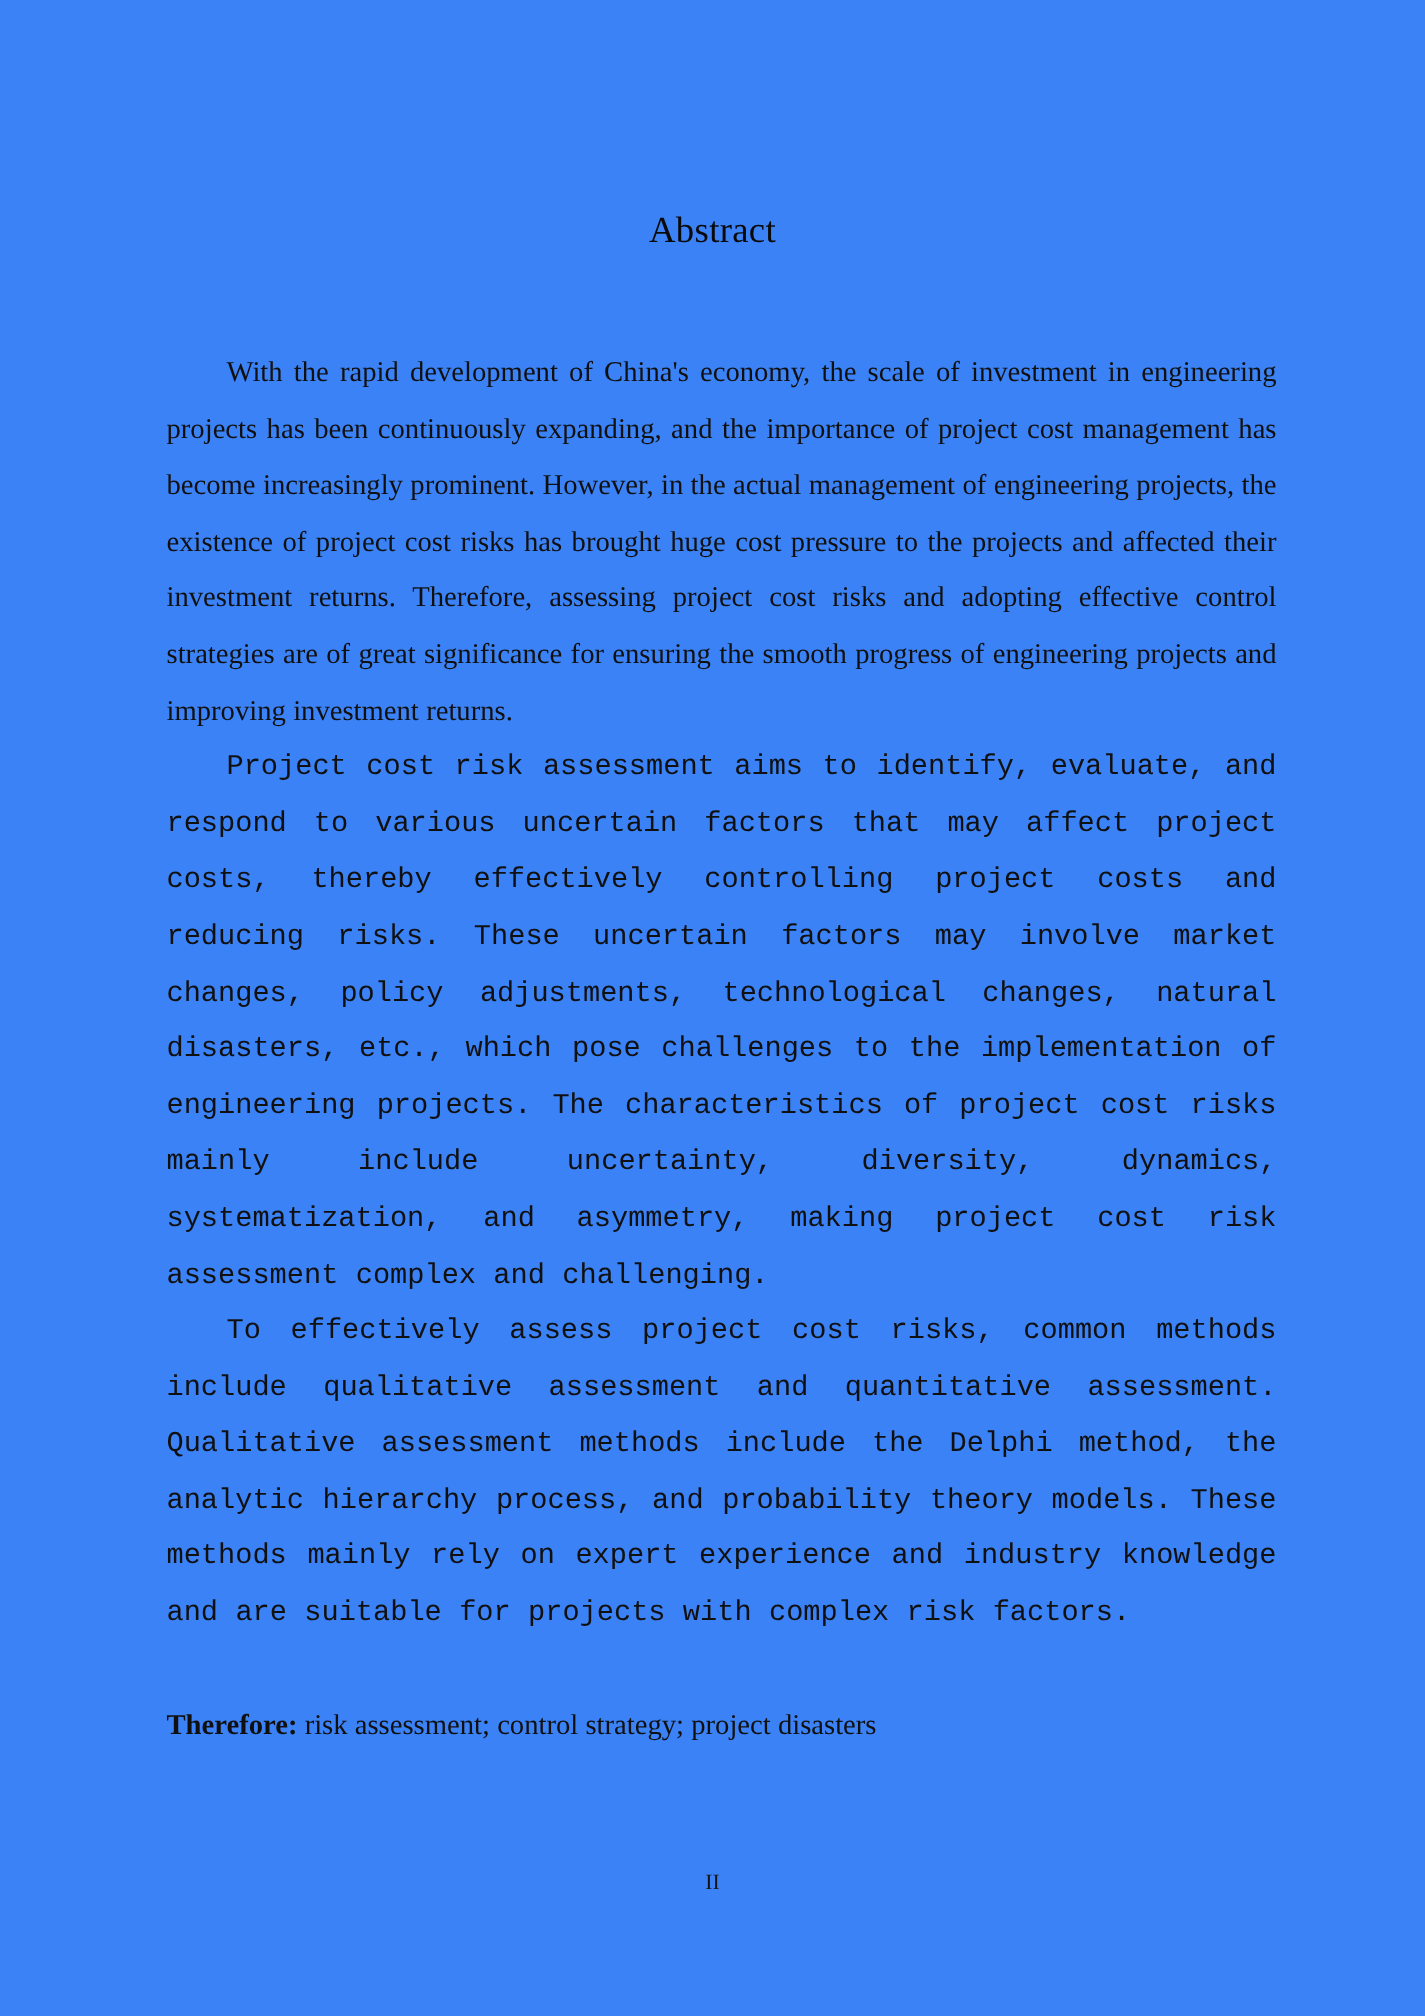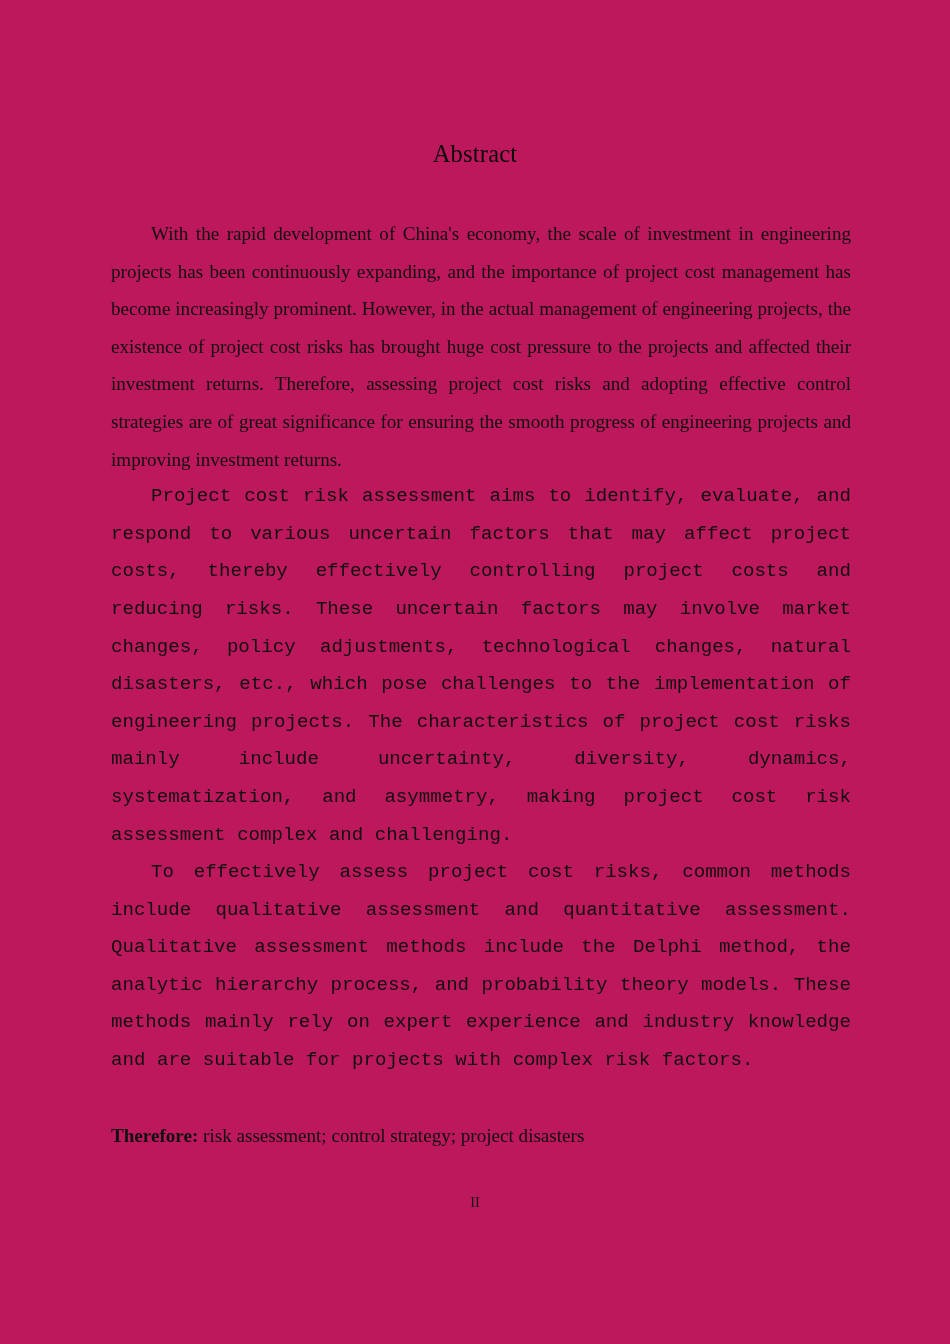--- a/index.html
+++ b/index.html
@@ -7,21 +7,21 @@
     margin: 0;
     padding: 0;
     background: #ffffff;
   }
 
   .page {
     position: relative;
     width: 950px;
     height: 1344px;
     margin: 0 auto;
-    background: #be185d;
+    background: #3b82f6;
     overflow: hidden;
     font-family: "Liberation Serif", "DejaVu Serif", serif;
     color: #000000;
     -webkit-font-smoothing: antialiased;
   }
 
   .page-title {
     position: absolute;
     top: 122px;
     left: 0;
@@ -29,21 +29,21 @@
     text-align: center;
     font-size: 24.5px;
     line-height: 32px;
     font-weight: normal;
     letter-spacing: 0.2px;
     color: #0a0a0a;
   }
 
   .body-block {
     position: absolute;
-    top: 215px;
+    top: 230px;
     left: 111px;
     width: 740px;
   }
 
   .para {
     margin: 0;
     font-size: 19.1px;
     line-height: 37.6px;
     text-align: justify;
     text-justify: inter-word;
@@ -71,21 +71,21 @@
   .keywords-label {
     font-weight: bold;
   }
 
   .keywords-value {
     font-weight: normal;
   }
 
   .page-footer {
     position: absolute;
-    top: 1192px;
+    top: 1245px;
     left: 0;
     width: 950px;
     text-align: center;
     font-size: 14.5px;
     line-height: 20px;
     color: #151515;
   }
 </style>
 </head>
 <body>

